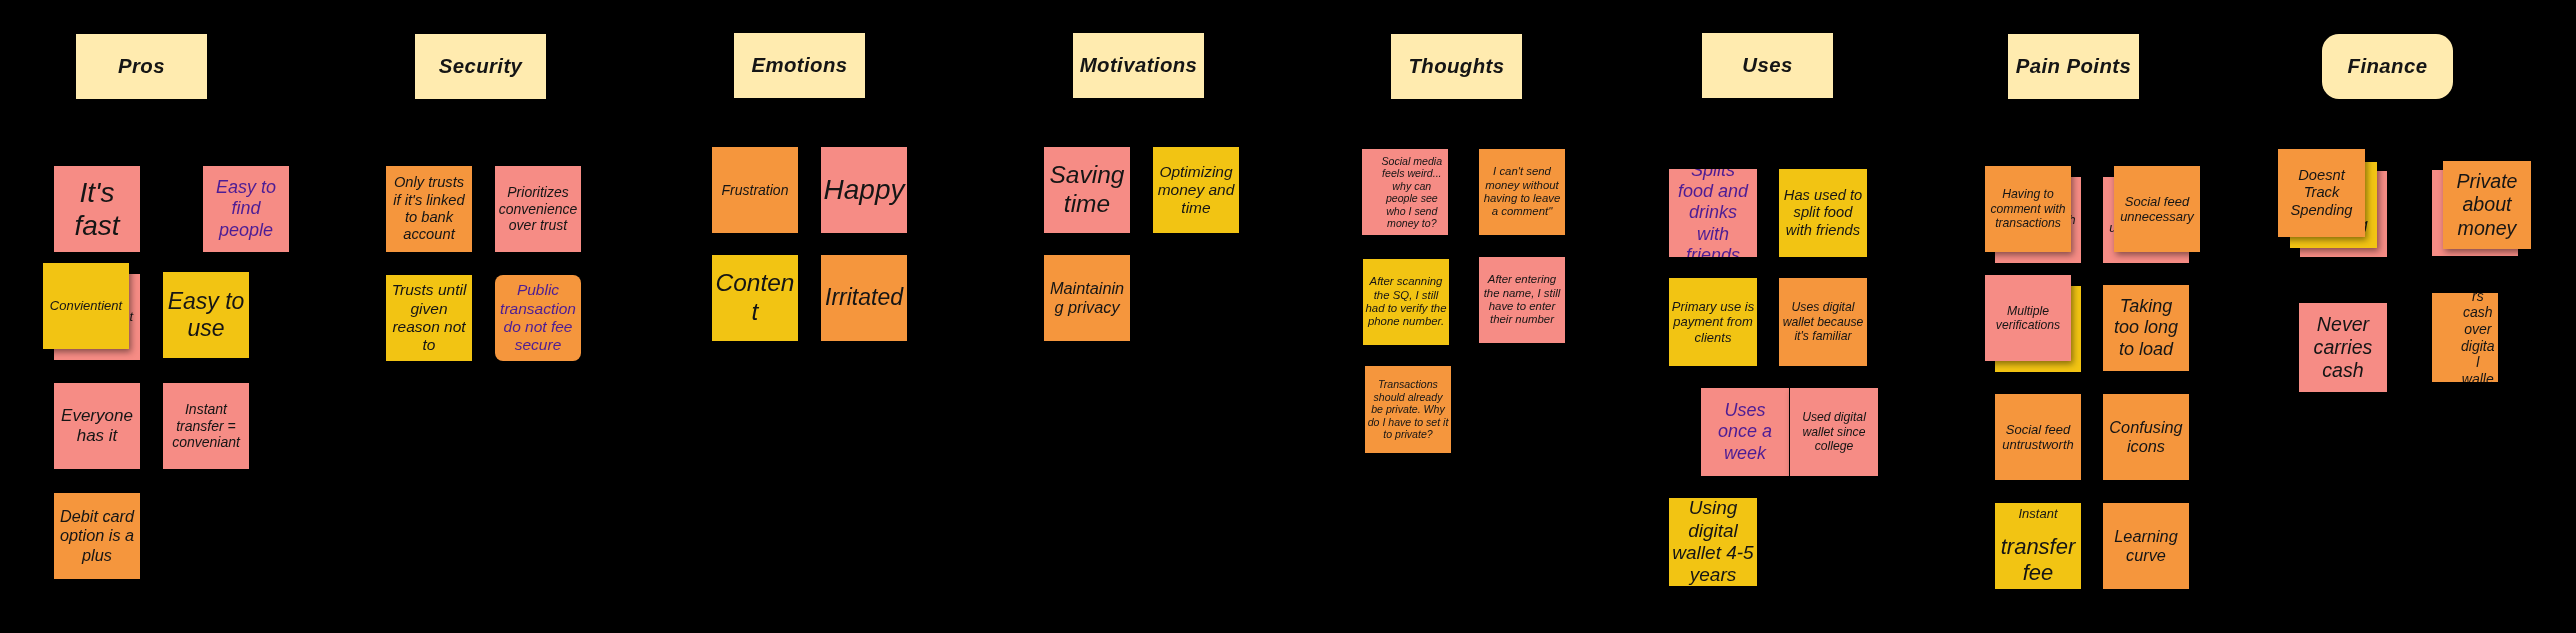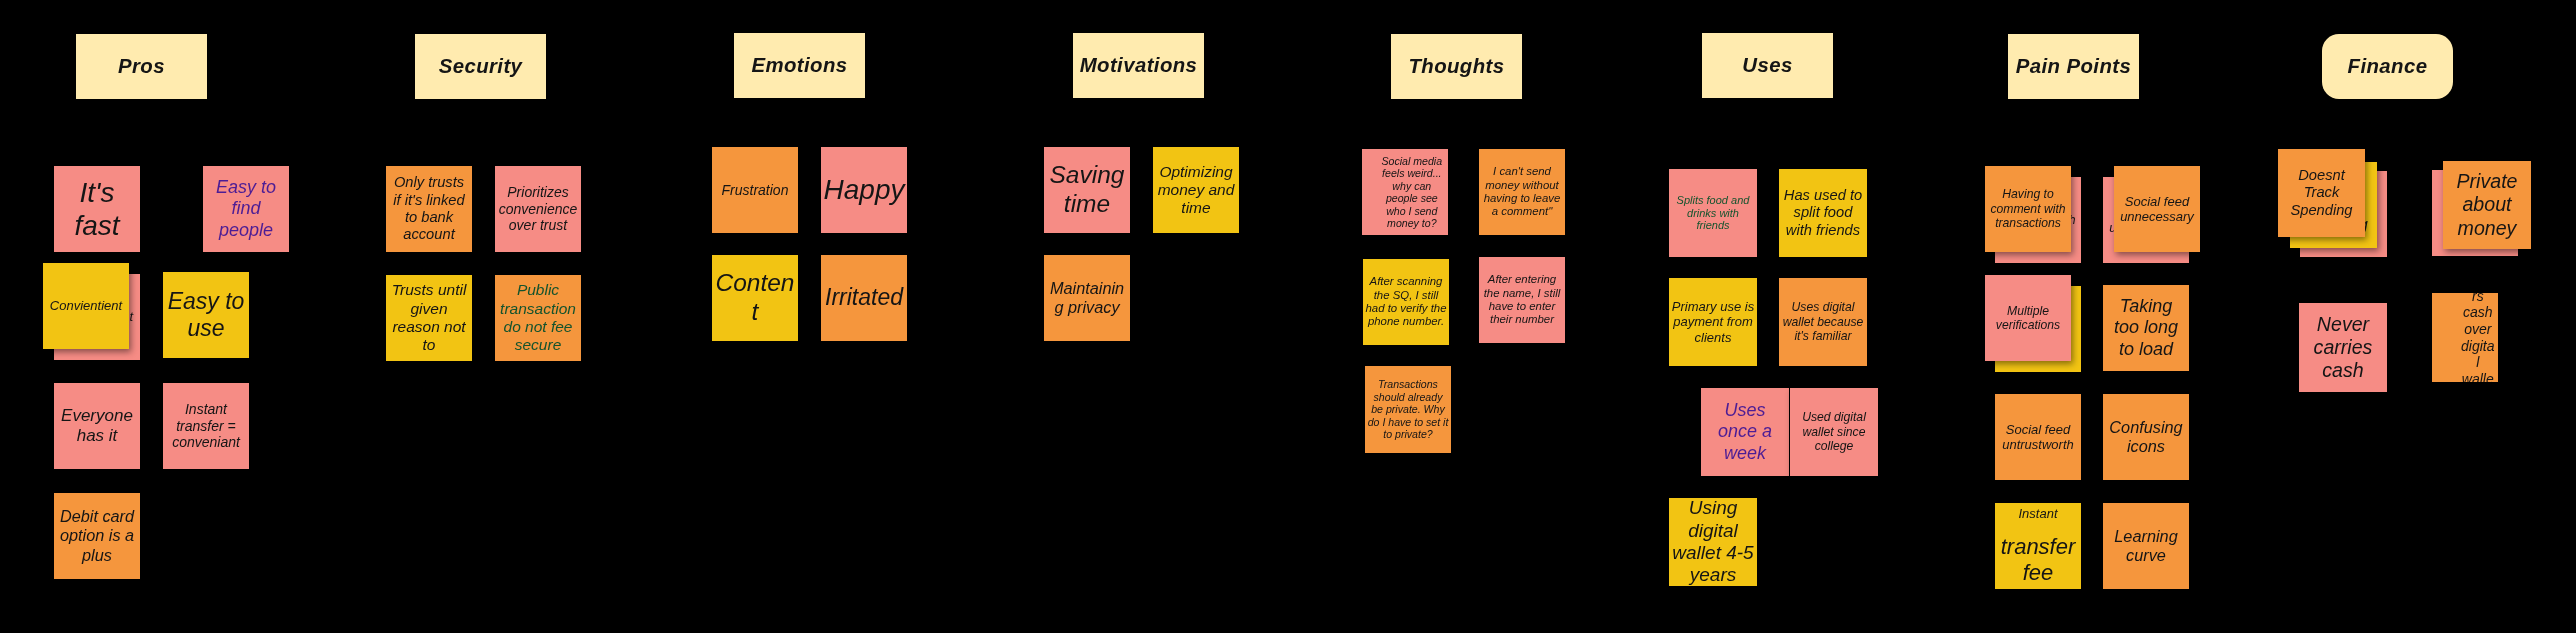--- a/index.html
+++ b/index.html
@@ -47,38 +47,38 @@
     <div class="note" style="left: 54px; top: 274px; width: 86px; height: 86px; font-size: 13px; z-index: 1; background: rgb(246, 140, 133); color: rgb(21, 21, 21);">Convientient</div>
     <div class="note" style="left: 43px; top: 263px; width: 86px; height: 86px; font-size: 13px; z-index: 2; background: rgb(242, 196, 19); color: rgb(21, 21, 21);">Convientient</div>
     <div class="note" style="left: 163px; top: 272px; width: 86px; height: 86px; font-size: 23px; z-index: 1; background: rgb(242, 196, 19); color: rgb(21, 21, 21);">Easy to use</div>
     <div class="note" style="left: 54px; top: 383px; width: 86px; height: 86px; font-size: 17px; z-index: 1; background: rgb(246, 140, 133); color: rgb(21, 21, 21);">Everyone has it</div>
     <div class="note" style="left: 163px; top: 383px; width: 86px; height: 86px; font-size: 14px; z-index: 1; background: rgb(246, 140, 133); color: rgb(21, 21, 21);">Instant transfer = conveniant</div>
     <div class="note" style="left: 54px; top: 493px; width: 86px; height: 86px; font-size: 16.3px; z-index: 1; background: rgb(245, 150, 61); color: rgb(21, 21, 21);">Debit card option is a plus</div>
     <div class="note header-note" style="left: 415px; top: 34px; width: 131px; height: 65px; font-size: 20.4px; background: rgb(255, 235, 175); color: rgb(21, 21, 21);">Security</div>
     <div class="note" style="left: 386px; top: 166px; width: 86px; height: 86px; font-size: 14.7px; z-index: 1; background: rgb(245, 150, 61); color: rgb(21, 21, 21);">Only trusts if it's linked to bank account</div>
     <div class="note" style="left: 495px; top: 166px; width: 86px; height: 86px; font-size: 14px; z-index: 1; background: rgb(246, 140, 133); color: rgb(21, 21, 21);">Prioritizes convenience over trust</div>
     <div class="note" style="left: 386px; top: 275px; width: 86px; height: 86px; font-size: 15.5px; z-index: 1; background: rgb(242, 196, 19); color: rgb(21, 21, 21);">Trusts until given reason not to</div>
-    <div class="note" style="left: 495px; top: 275px; width: 86px; height: 86px; font-size: 15.5px; z-index: 1; background: rgb(245, 150, 61); color: #14532d;">Public transaction do not fee secure</div>
+    <div class="note" style="left: 495px; top: 275px; width: 86px; height: 86px; font-size: 15.5px; z-index: 1; background: rgb(245, 150, 61); color: #4c1d95; border-radius: 8px;">Public transaction do not fee secure</div>
     <div class="note header-note" style="left: 734px; top: 33px; width: 131px; height: 65px; font-size: 20.4px; background: rgb(255, 235, 175); color: rgb(21, 21, 21);">Emotions</div>
     <div class="note" style="left: 712px; top: 147px; width: 86px; height: 86px; font-size: 14px; z-index: 1; background: rgb(245, 150, 61); color: rgb(21, 21, 21);">Frustration</div>
     <div class="note" style="left: 821px; top: 147px; width: 86px; height: 86px; font-size: 28px; z-index: 1; background: rgb(246, 140, 133); color: rgb(21, 21, 21);">Happy</div>
     <div class="note" style="left: 712px; top: 255px; width: 86px; height: 86px; font-size: 24.5px; z-index: 1; background: rgb(242, 196, 19); color: rgb(21, 21, 21);">Content</div>
     <div class="note" style="left: 821px; top: 255px; width: 86px; height: 86px; font-size: 23px; z-index: 1; background: rgb(245, 150, 61); color: rgb(21, 21, 21);">Irritated</div>
     <div class="note header-note" style="left: 1073px; top: 33px; width: 131px; height: 65px; font-size: 20.4px; background: rgb(255, 235, 175); color: rgb(21, 21, 21);">Motivations</div>
     <div class="note" style="left: 1044px; top: 147px; width: 86px; height: 86px; font-size: 24.5px; z-index: 1; background: rgb(246, 140, 133); color: rgb(21, 21, 21);">Saving time</div>
     <div class="note" style="left: 1153px; top: 147px; width: 86px; height: 86px; font-size: 15.5px; z-index: 1; background: rgb(242, 196, 19); color: rgb(21, 21, 21);">Optimizing money and time</div>
     <div class="note" style="left: 1044px; top: 255px; width: 86px; height: 86px; font-size: 16.3px; z-index: 1; background: rgb(245, 150, 61); color: rgb(21, 21, 21);">Maintaining privacy</div>
     <div class="note header-note" style="left: 1391px; top: 34px; width: 131px; height: 65px; font-size: 20.4px; background: rgb(255, 235, 175); color: rgb(21, 21, 21);">Thoughts</div>
     <div class="note" style="left: 1362px; top: 149px; width: 86px; height: 86px; font-size: 10.6px; z-index: 1; background: rgb(246, 140, 133); color: rgb(21, 21, 21); padding-left: 16px;">Social media feels weird... why can people see who I send money to?</div>
     <div class="note" style="left: 1479px; top: 149px; width: 86px; height: 86px; font-size: 11.4px; z-index: 1; background: rgb(245, 150, 61); color: rgb(21, 21, 21);">I can't send money without having to leave a comment"</div>
     <div class="note" style="left: 1363px; top: 259px; width: 86px; height: 86px; font-size: 11.4px; z-index: 1; background: rgb(242, 196, 19); color: rgb(21, 21, 21);">After scanning the SQ, I still had to verify the phone number.</div>
     <div class="note" style="left: 1479px; top: 257px; width: 86px; height: 86px; font-size: 11.4px; z-index: 1; background: rgb(246, 140, 133); color: rgb(21, 21, 21);">After entering the name, I still have to enter their number</div>
     <div class="note" style="left: 1365px; top: 366px; width: 86px; height: 87px; font-size: 10.6px; z-index: 1; background: rgb(245, 150, 61); color: rgb(21, 21, 21);">Transactions should already be private. Why do I have to set it to private?</div>
     <div class="note header-note" style="left: 1702px; top: 33px; width: 131px; height: 65px; font-size: 20.4px; background: rgb(255, 235, 175); color: rgb(21, 21, 21);">Uses</div>
-    <div class="note" style="left: 1669px; top: 169px; width: 88px; height: 88px; font-size: 11px; z-index: 1; background: rgb(246, 140, 133); color: #14532d;">Splits food and drinks with friends</div>
+    <div class="note" style="left: 1669px; top: 169px; width: 88px; height: 88px; font-size: 18px; z-index: 1; background: rgb(246, 140, 133); color: #4c1d95;">Splits food and drinks with friends</div>
     <div class="note" style="left: 1779px; top: 169px; width: 88px; height: 88px; font-size: 14.7px; z-index: 1; background: rgb(242, 196, 19); color: rgb(21, 21, 21);">Has used to split food with friends</div>
     <div class="note" style="left: 1669px; top: 278px; width: 88px; height: 88px; font-size: 13px; z-index: 1; background: rgb(242, 196, 19); color: rgb(21, 21, 21);">Primary use is payment from clients</div>
     <div class="note" style="left: 1779px; top: 278px; width: 88px; height: 88px; font-size: 12.2px; z-index: 1; background: rgb(245, 150, 61); color: rgb(21, 21, 21);">Uses digital wallet because it's familiar</div>
     <div class="note" style="left: 1669px; top: 388px; width: 88px; height: 88px; font-size: 18px; z-index: 1; background: rgb(246, 140, 133); color: #4c1d95; margin-left: 32px;">Uses once a week</div>
     <div class="note" style="left: 1790px; top: 388px; width: 88px; height: 88px; font-size: 12.2px; z-index: 1; background: rgb(246, 140, 133); color: rgb(21, 21, 21);">Used digital wallet since college</div>
     <div class="note" style="left: 1669px; top: 498px; width: 88px; height: 88px; font-size: 19px; z-index: 1; background: rgb(242, 196, 19); color: rgb(21, 21, 21);">Using digital wallet 4-5 years</div>
     <div class="note header-note" style="left: 2008px; top: 34px; width: 131px; height: 65px; font-size: 20.4px; background: rgb(255, 235, 175); color: rgb(21, 21, 21);">Pain Points</div>
     <div class="note" style="left: 1995px; top: 177px; width: 86px; height: 86px; font-size: 12.2px; z-index: 1; background: rgb(246, 140, 133); color: rgb(21, 21, 21);">Having to comment with transactions</div>
     <div class="note" style="left: 1985px; top: 166px; width: 86px; height: 86px; font-size: 12.2px; z-index: 2; background: rgb(245, 150, 61); color: rgb(21, 21, 21);">Having to comment with transactions</div>
     <div class="note" style="left: 2103px; top: 177px; width: 86px; height: 86px; font-size: 13px; z-index: 1; background: rgb(246, 140, 133); color: rgb(21, 21, 21);">Social feed unnecessary</div>

